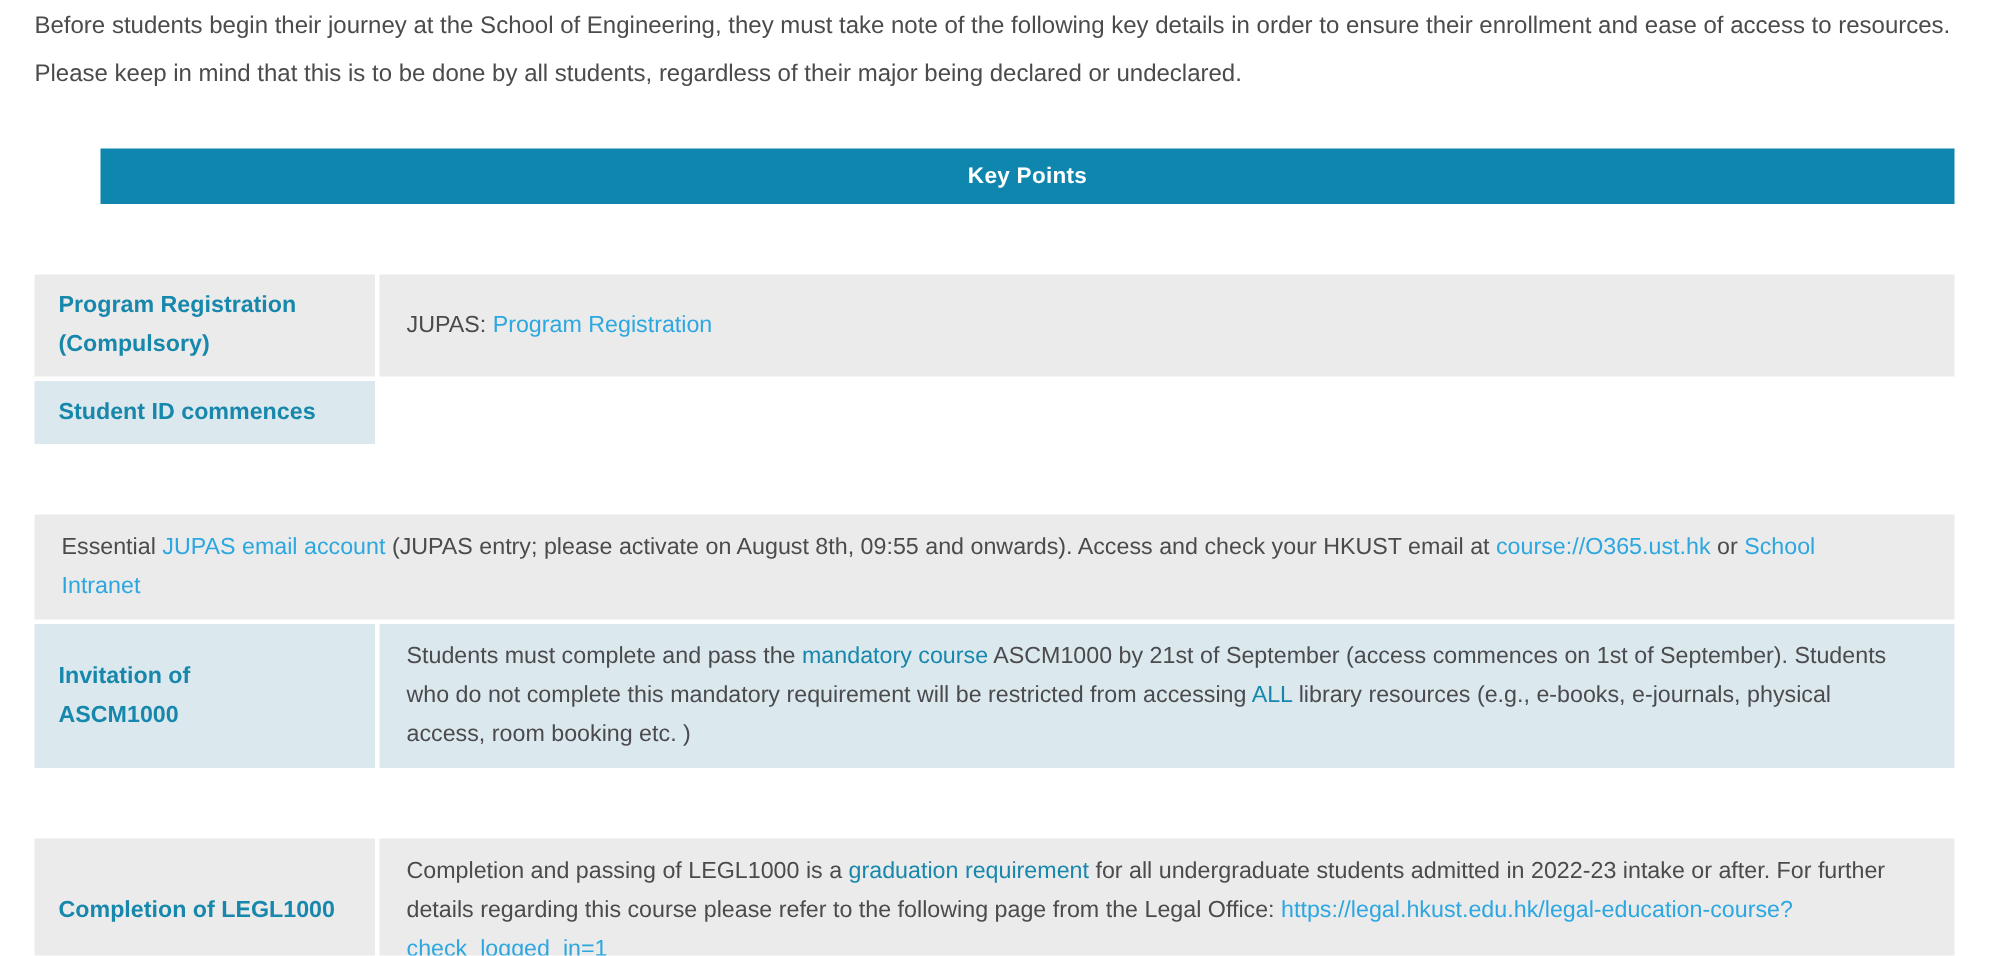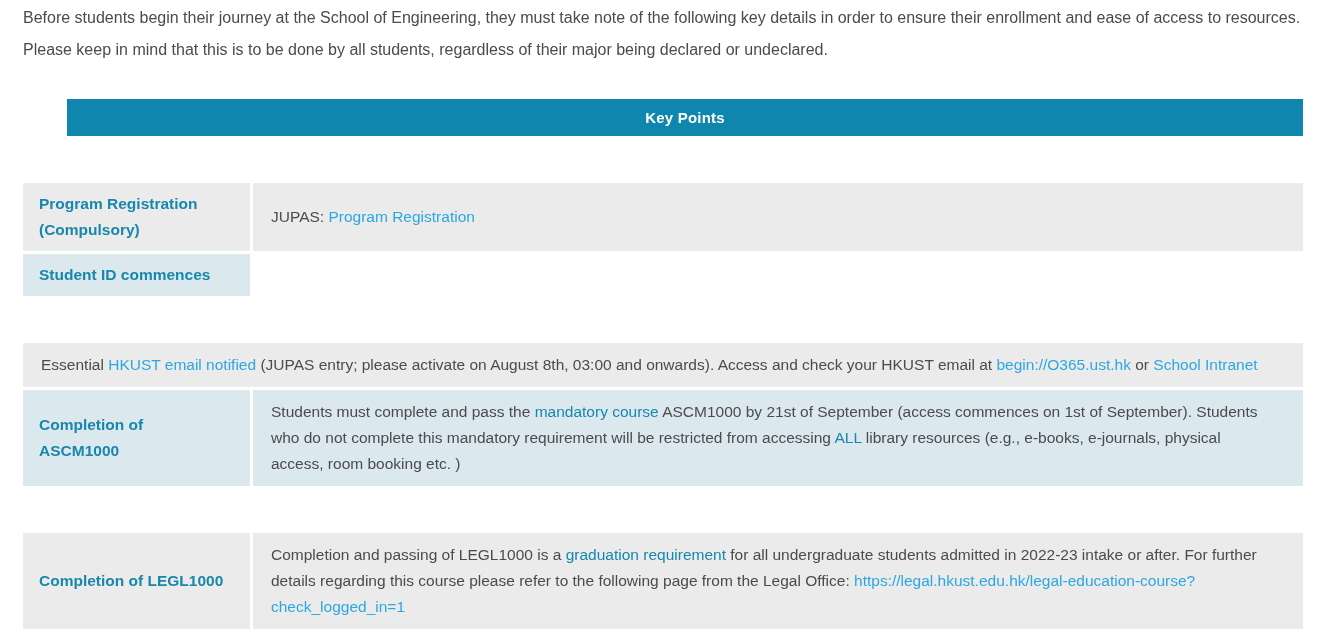--- a/index.html
+++ b/index.html
@@ -73,25 +73,25 @@
 (Compulsory)</div>
           <div class="cell body-cell">
             <p class="rpara"><span>JUPAS: </span><a class="link" href="#">Program Registration</a></p>
           </div>
         </div>
         <div class="trow blue">
           <div class="cell label-cell">Student ID commences</div>
         </div>
         <div class="trow gray">
           <div class="cell body-cell">
-            <p class="rpara"><span>Essential </span><a class="link" href="#">HKUST email notified</a><span> (JUPAS entry; please activate on August 8th, 03:00 and onwards). Access and check your HKUST email at </span><a class="link" href="#">begin://O365.ust.hk</a><span> or </span><a class="link" href="#">School Intranet</a></p>
+            <p class="rpara"><span>Essential </span><a class="link" href="#">JUPAS email account</a><span> (JUPAS entry; please activate on August 8th, 09:55 and onwards). Access and check your HKUST email at </span><a class="link" href="#">course://O365.ust.hk</a><span> or </span><a class="link" href="#">School Intranet</a></p>
           </div>
         </div>
         <div class="trow blue">
-          <div class="cell label-cell">Completion of
+          <div class="cell label-cell">Invitation of
 ASCM1000</div>
           <div class="cell body-cell">
             <p class="rpara"><span>Students must complete and pass the </span><strong class="em-teal">mandatory course</strong><span> ASCM1000 by 21st of September (access commences on 1st of September). Students who do not complete this mandatory requirement will be restricted from accessing </span><strong class="em-teal">ALL</strong><span> library resources (e.g., e-books, e-journals, physical access, room booking etc. )</span></p>
           </div>
         </div>
         <div class="trow gray">
           <div class="cell label-cell">Completion of LEGL1000</div>
           <div class="cell body-cell">
             <p class="rpara"><span>Completion and passing of LEGL1000 is a </span><strong class="em-teal">graduation requirement</strong><span> for all undergraduate students admitted in 2022-23 intake or after. For further details regarding this course please refer to the following page from the Legal Office: </span><a class="link" href="#">https://legal.hkust.edu.hk/legal-education-course?check_logged_in=1</a></p>
           </div>

